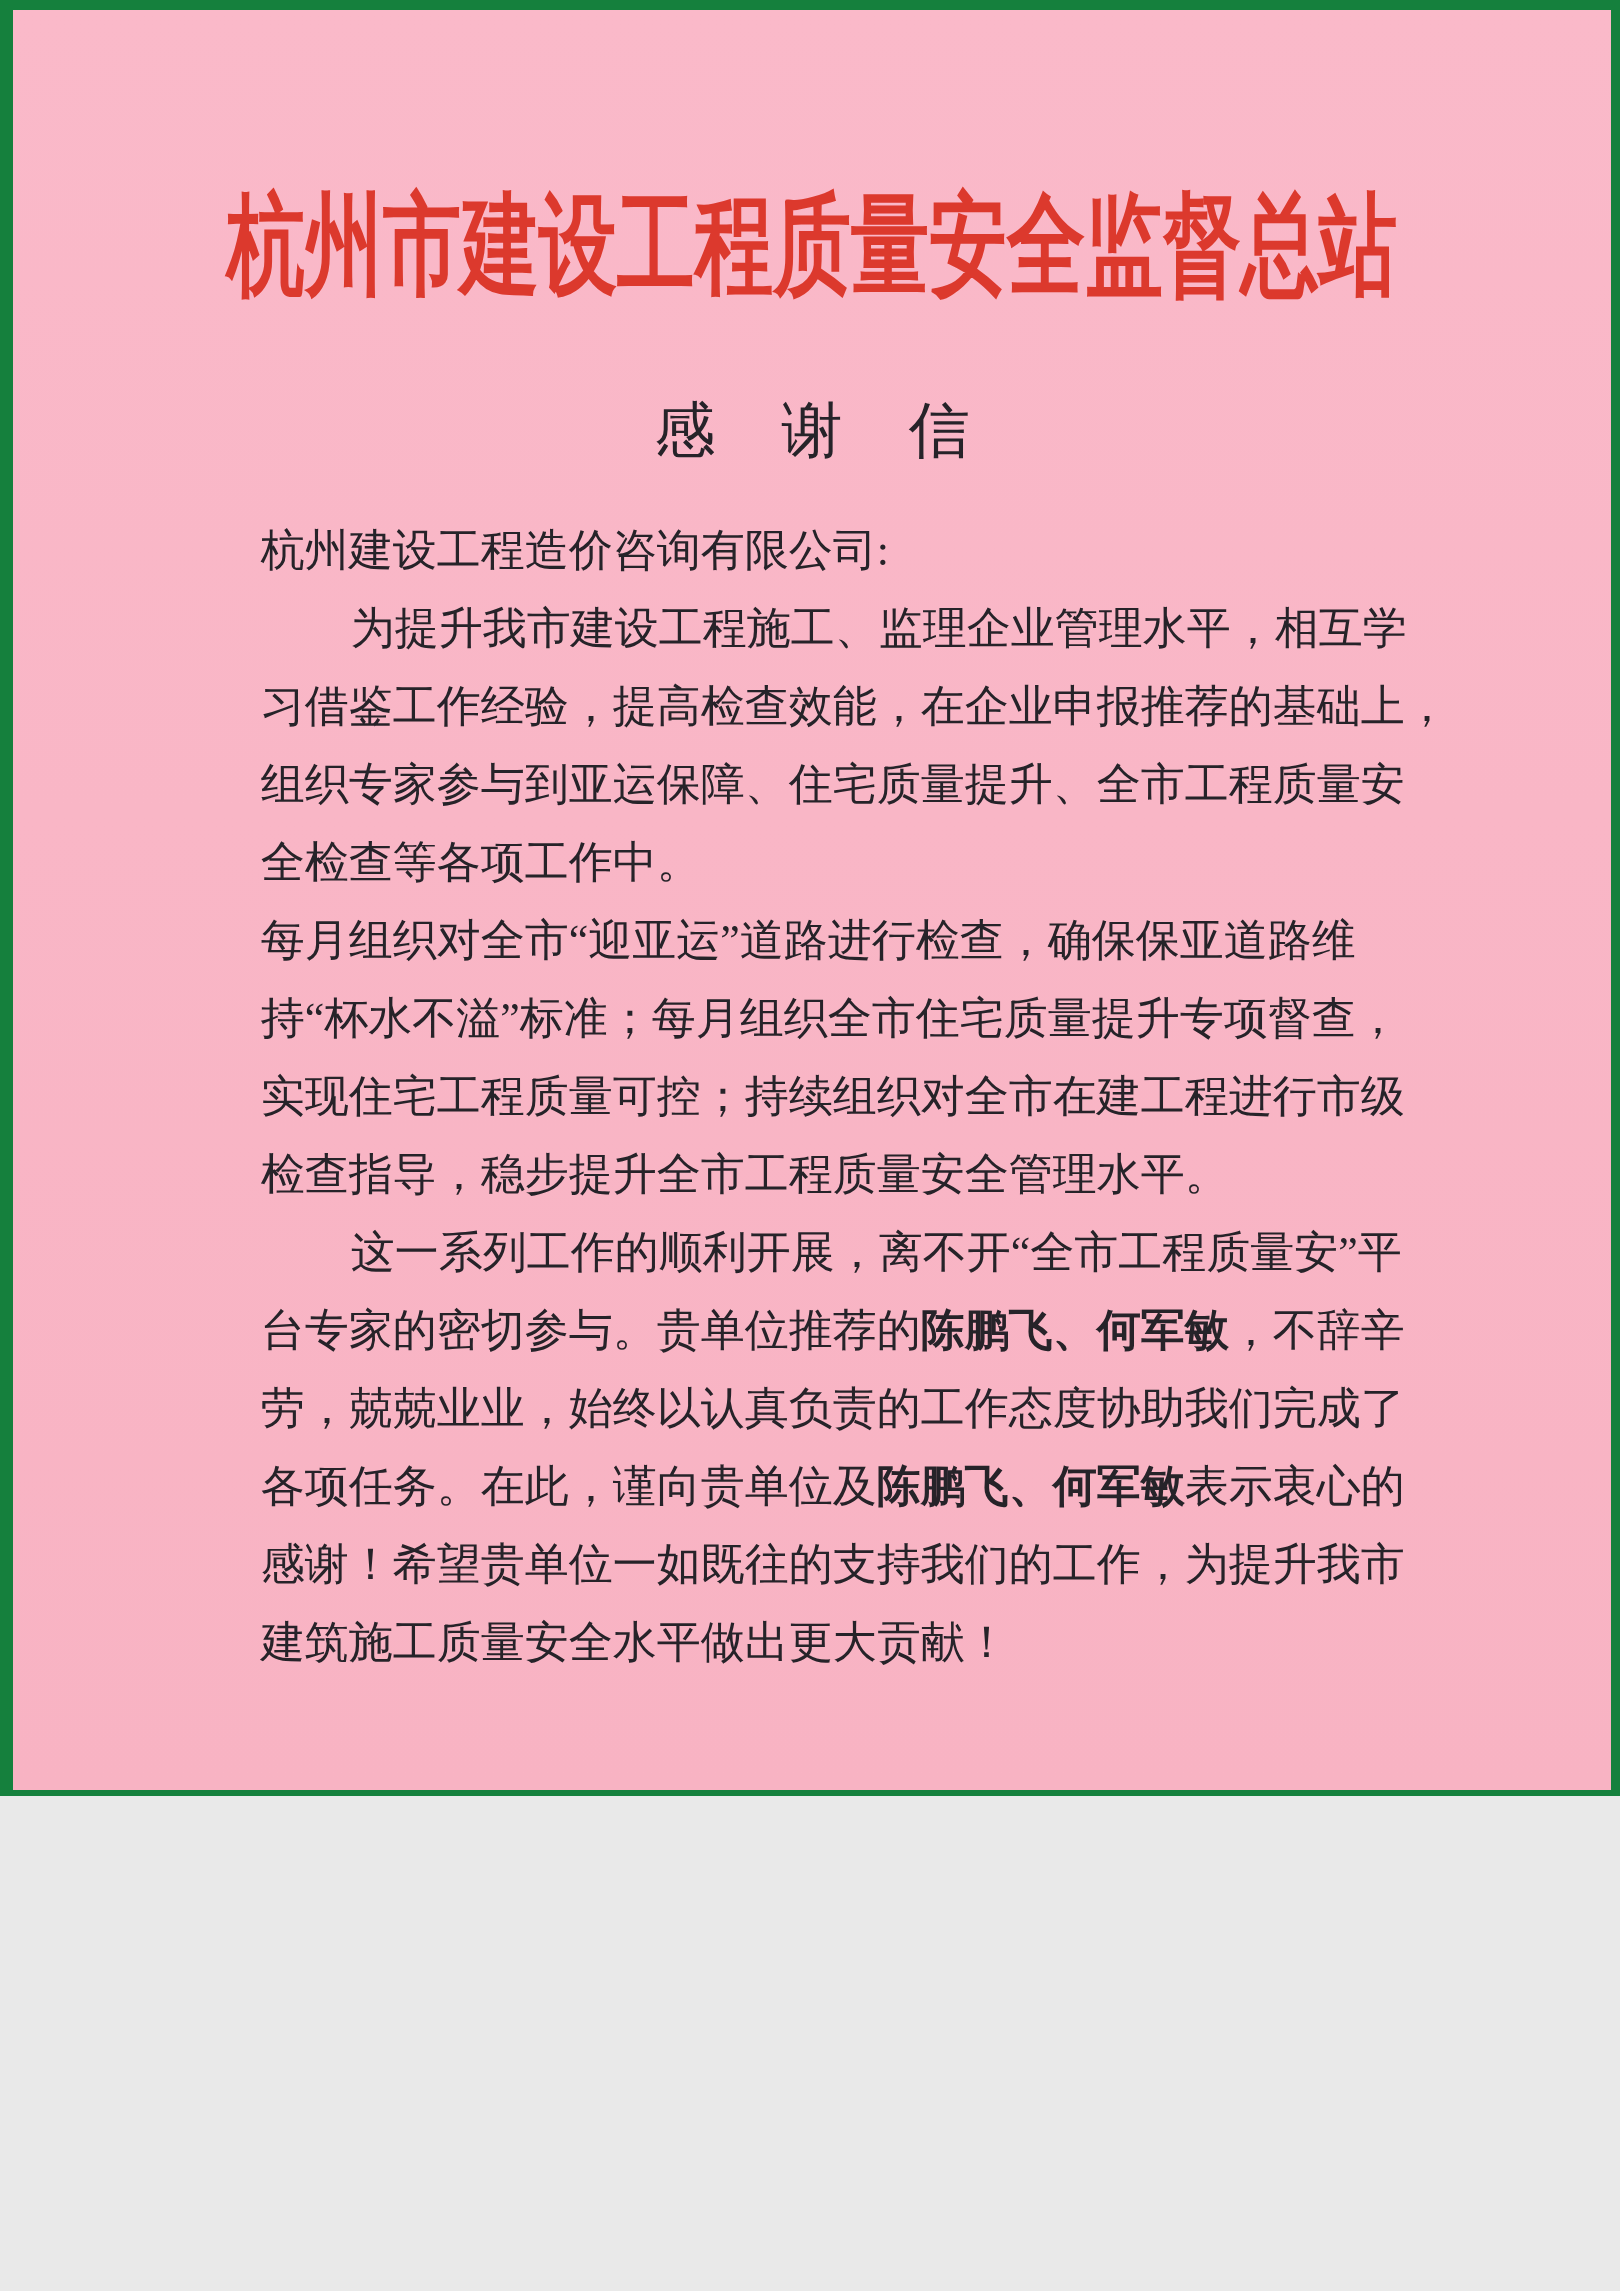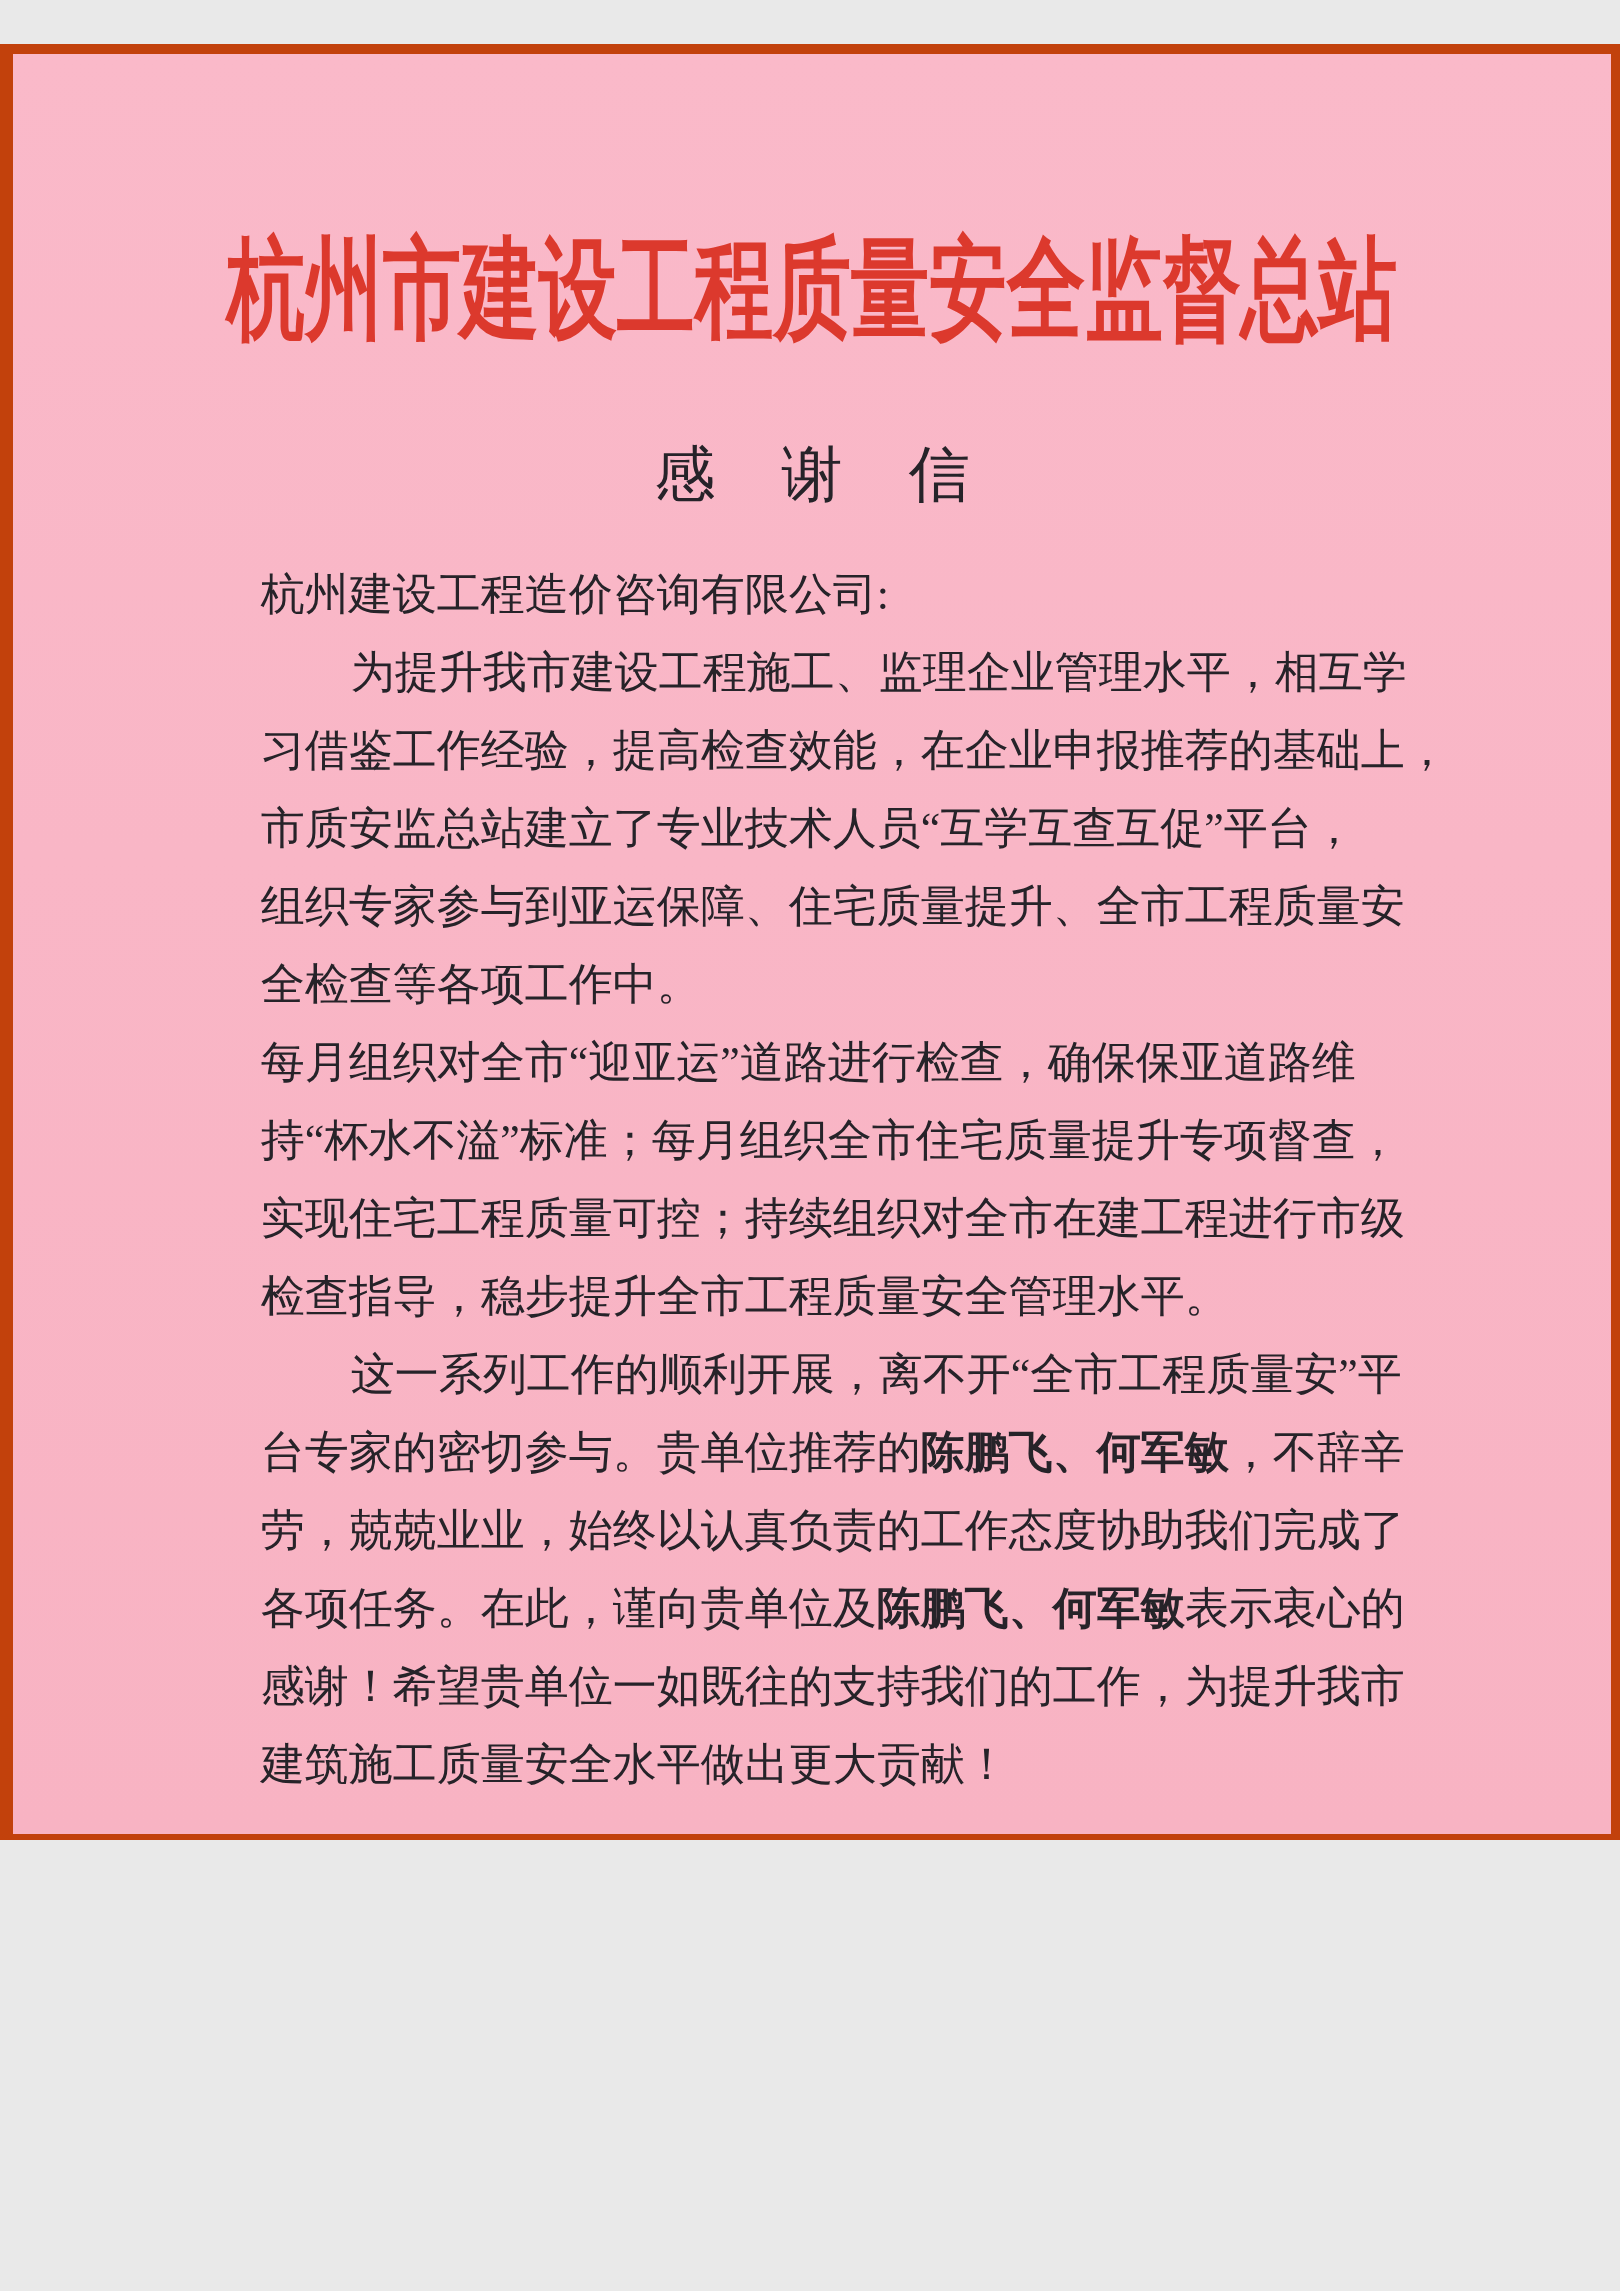--- a/index.html
+++ b/index.html
@@ -3,22 +3,22 @@
 <meta charset="utf-8">
 <style>
   :root{
     --paper:#f9b6c6;
     --title-red:#dc392d;
     --ink:#262329;
     --seal-red:#e0544a;
   }
   html,body{margin:0;padding:0;background:#e9e9e9;}
   .canvas{
-    position:relative;width:1620px;height:1796px;background:#c2410c;
-    overflow:hidden;font-family:"Liberation Serif","DejaVu Serif",serif;margin-top:44px;
+    position:relative;width:1620px;height:1796px;background:#15803d;
+    overflow:hidden;font-family:"Liberation Serif","DejaVu Serif",serif;
   }
   .page{
     position:absolute;left:12.7px;top:9.8px;right:8.8px;bottom:5.9px;
     background:linear-gradient(180deg,#fab9c9 0%,var(--paper) 45%,#f8b3c3 100%);
   }
   .title{
     position:absolute;top:180px;left:0;width:100%;
     text-align:center;font-size:78px;line-height:112px;font-weight:bold;
     color:var(--title-red);letter-spacing:0px;white-space:nowrap;
     transform:scaleY(1.42);transform-origin:50% 50%;
@@ -66,21 +66,20 @@
 
     <div class="title">杭州市建设工程质量安全监督总站</div>
 
     <div class="subtitle">感 谢 信</div>
 
     <div class="content" id="content">
       <div class="line">杭州建设工程造价咨询有限公司:</div>
 
     <div class="line indent"><span>为提升我市建设工程施工、监理企业管理水平，相互学</span></div>
         <div class="line"><span>习借鉴工作经验，提高检查效能，在企业申报推荐的基础上，</span></div>
-        <div class="line"><span>市质安监总站建立了专业技术人员“互学互查互促”平台，</span></div>
         <div class="line"><span>组织专家参与到亚运保障、住宅质量提升、全市工程质量安</span></div>
         <div class="line"><span>全检查等各项工作中。</span></div>
         <div class="line"><span>每月组织对全市“迎亚运”道路进行检查，确保保亚道路维</span></div>
         <div class="line"><span>持“杯水不溢”标准；每月组织全市住宅质量提升专项督查，</span></div>
         <div class="line"><span>实现住宅工程质量可控；持续组织对全市在建工程进行市级</span></div>
         <div class="line"><span>检查指导，稳步提升全市工程质量安全管理水平。</span></div>
         <div class="line indent"><span>这一系列工作的顺利开展，离不开“全市工程质量安”平</span></div>
         <div class="line"><span>台专家的密切参与。贵单位推荐的</span><span class="b">陈鹏飞、何军敏</span><span>，不辞辛</span></div>
         <div class="line"><span>劳，兢兢业业，始终以认真负责的工作态度协助我们完成了</span></div>
         <div class="line"><span>各项任务。在此，谨向贵单位及</span><span class="b">陈鹏飞、何军敏</span><span>表示衷心的</span></div>

